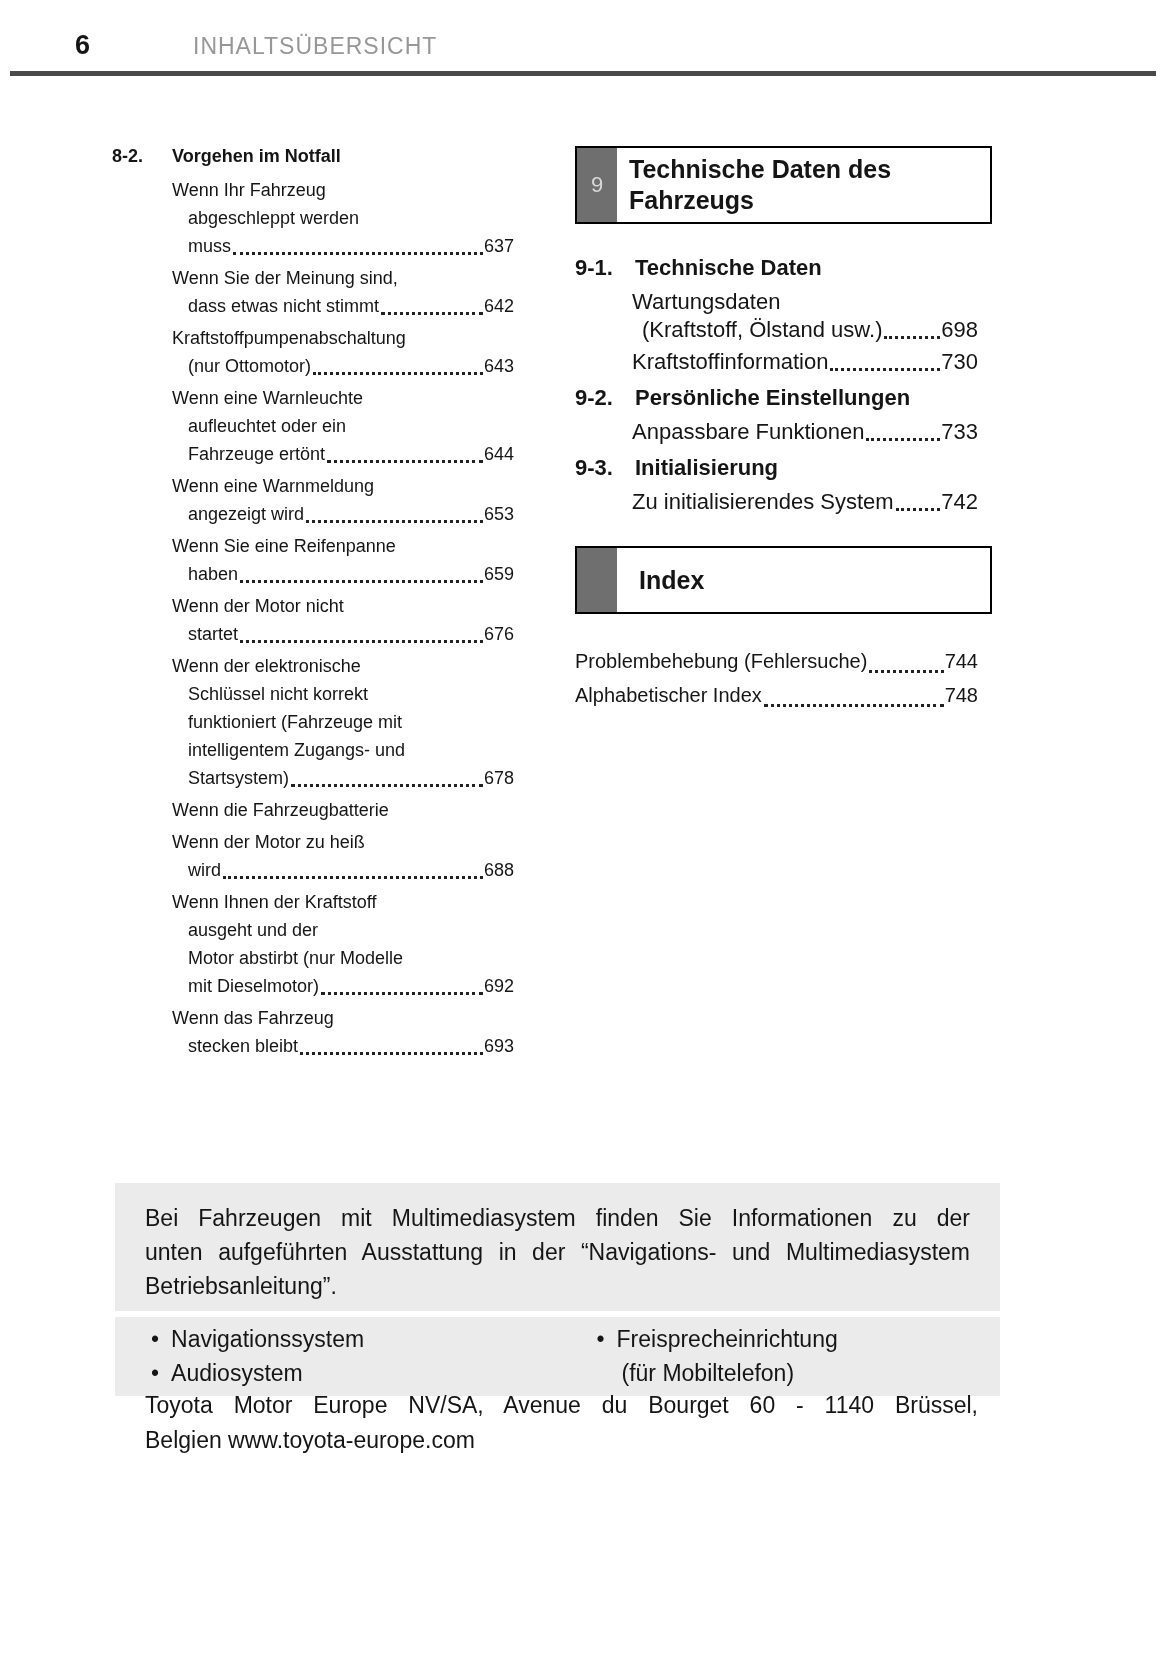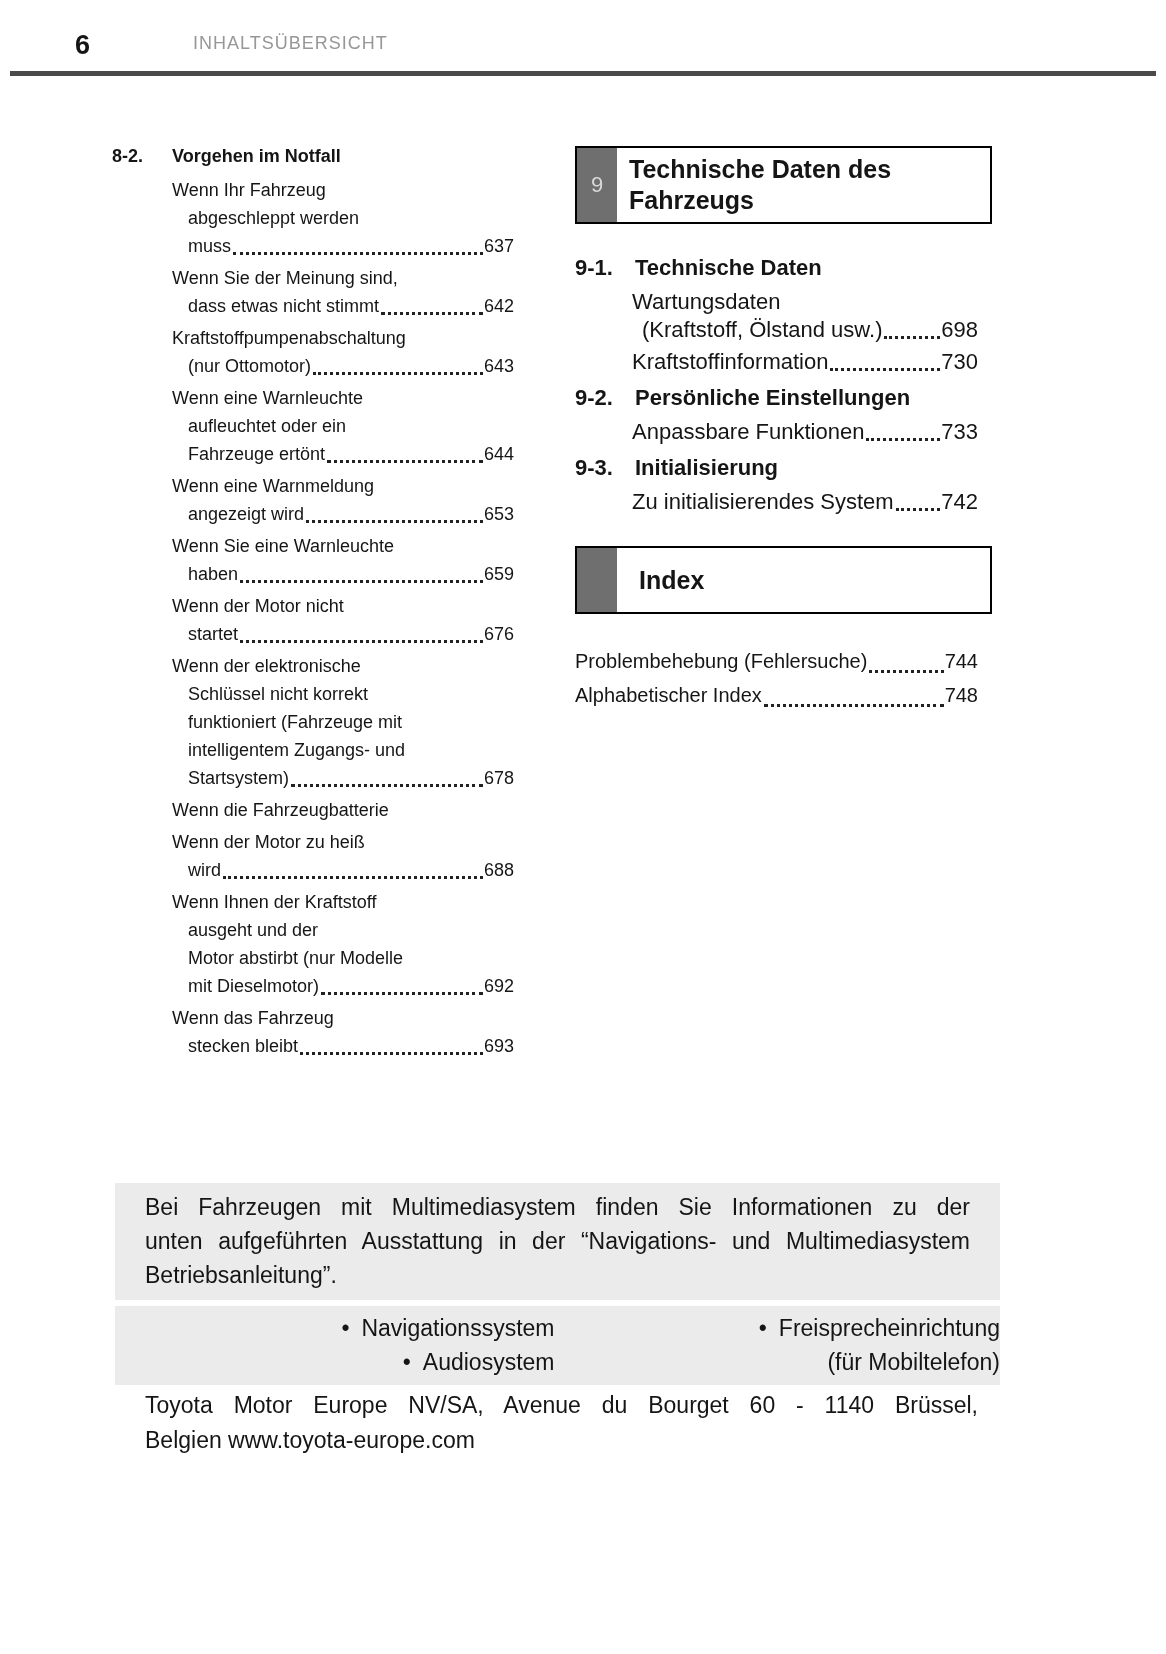--- a/index.html
+++ b/index.html
@@ -7,21 +7,21 @@
     --head-gray:#979797; --rule-gray:#4a4a4a; --ink:#151515;
   }
   *{box-sizing:border-box;}
   html,body{margin:0;padding:0;}
   body{width:1166px;height:1654px;background:#fff;color:var(--ink);
        font-family:"Liberation Sans","DejaVu Sans",sans-serif;}
   .page{position:relative;width:1166px;height:1654px;overflow:hidden;background:#fff;}
 
   
   .pagenum{position:absolute;left:75px;top:30px;font-size:27px;font-weight:bold;}
-  .headtitle{position:absolute;left:193px;top:33px;font-size:18px;color:var(--head-gray);letter-spacing:1px;}
+  .headtitle{position:absolute;left:193px;top:33px;font-size:23px;color:var(--head-gray);letter-spacing:1px;}
   .rule{position:absolute;left:10px;top:71px;width:1146px;height:5px;background:var(--rule-gray);}
 
   
   .sec-heading{display:flex;font-weight:bold;margin-bottom:6px;}
   .sec-num{flex:0 0 60px;}
   .entry{margin-bottom:4px;}
   .l{white-space:nowrap;}
   .ind{margin-left:16px;}
   .ind-sm{margin-left:10px;}
   .tocline{display:flex;align-items:flex-end;}
@@ -43,24 +43,24 @@
   .sec-block{margin-bottom:8px;}
   .r-entries{margin-left:57px;padding-right:14px;}
   .index-box{display:flex;align-items:stretch;border:2px solid #000;min-height:68px;
              margin-top:30px;margin-bottom:30px;background:#fff;}
   .index-tab{flex:0 0 40px;background:var(--tab-gray);}
   .index-title{display:flex;align-items:center;padding:6px 8px 6px 22px;font-weight:bold;font-size:25px;}
   .index-entries{padding-right:14px;font-size:20px;line-height:34px;}
 
   
   .notice{position:absolute;left:115px;top:1183px;width:885px;font-size:23px;color:var(--ink);}
-  .notice-para{background:var(--box-bg);padding:7px 30px 8px 30px;line-height:34px;}
+  .notice-para{background:var(--box-bg);padding:18px 30px 8px 30px;line-height:34px;}
   .jline{text-align:justify;text-align-last:justify;}
   .jline.last{text-align-last:left;}
-  .notice-bullets{background:var(--box-bg);margin-top:6px;display:flex;padding:5px 0 6px 0;text-align:right;}
+  .notice-bullets{background:var(--box-bg);margin-top:6px;display:flex;padding:5px 0 6px 0;}
   .bul-col{flex:1 1 0;padding-left:36px;line-height:34px;}
   .bul-col + .bul-col{padding-left:42px;}
   .bullet{display:inline-block;margin-right:12px;}
   .bullet-sub{padding-left:25px;}
 
   
   .footer{position:absolute;left:145px;top:1388px;width:833px;font-size:23px;line-height:35px;}
 </style>
 </head>
 <body>
@@ -119,21 +119,21 @@
       <div class="entry">
         <div class="l">Wenn eine Warnmeldung</div>
         <div class="tocline ind">
           <span class="t">angezeigt wird</span>
           <span class="leader"></span>
           <span class="pg">653</span>
         </div>
       </div>
 
       <div class="entry">
-        <div class="l">Wenn Sie eine Warnleuchte</div>
+        <div class="l">Wenn Sie eine Reifenpanne</div>
         <div class="tocline ind">
           <span class="t">haben</span>
           <span class="leader"></span>
           <span class="pg">659</span>
         </div>
       </div>
 
       <div class="entry">
         <div class="l">Wenn der Motor nicht</div>
         <div class="tocline ind">

